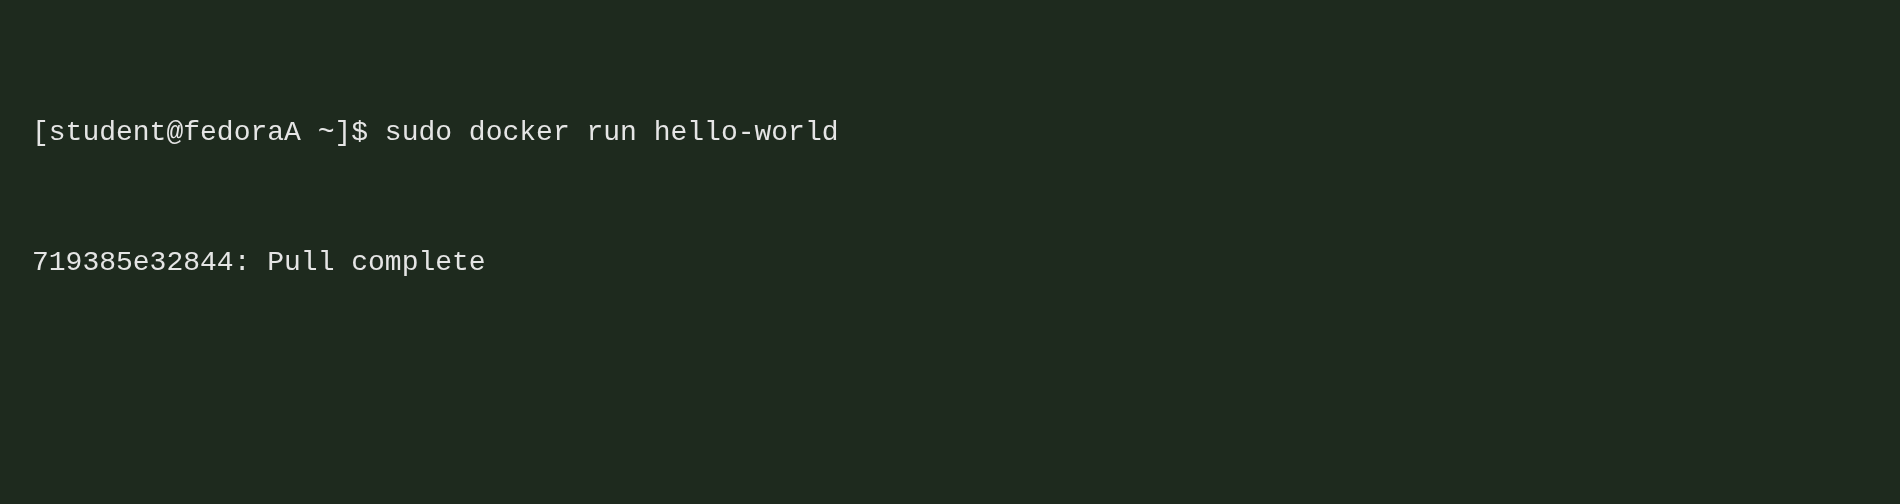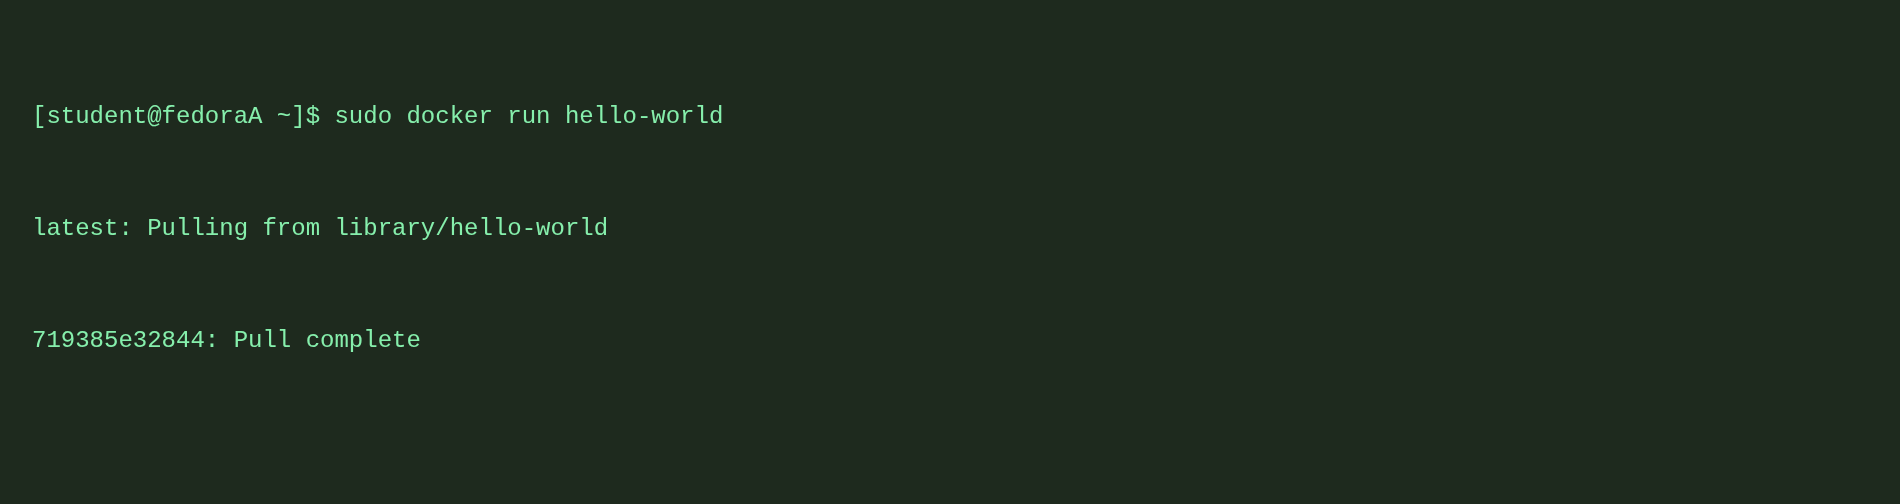--- a/index.html
+++ b/index.html
@@ -17,36 +17,35 @@
       align-items: flex-start;
       justify-content: flex-start;
     }
 
     .terminal {
       width: 1900px;
       height: 504px;
       background-color: #1e2a1e;
       padding: 24px 32px;
       font-family: 'Courier New', Courier, monospace;
-      font-size: 24px;
+      font-size: 28px;
       line-height: 1.55;
-      color: #86efac;
+      color: #e5e5e5;
       white-space: pre;
     }
 
     .line {
       display: block;
     }
   </style>
 </head>
 <body>
 
 <div class="terminal">
   <span class="line">[student@fedoraA ~]$ sudo docker run hello-world</span>
-  <span class="line">latest: Pulling from library/hello-world</span>
   <span class="line">719385e32844: Pull complete</span>
   
   
   
   
   
   
 </div>
 
 </body></html>

